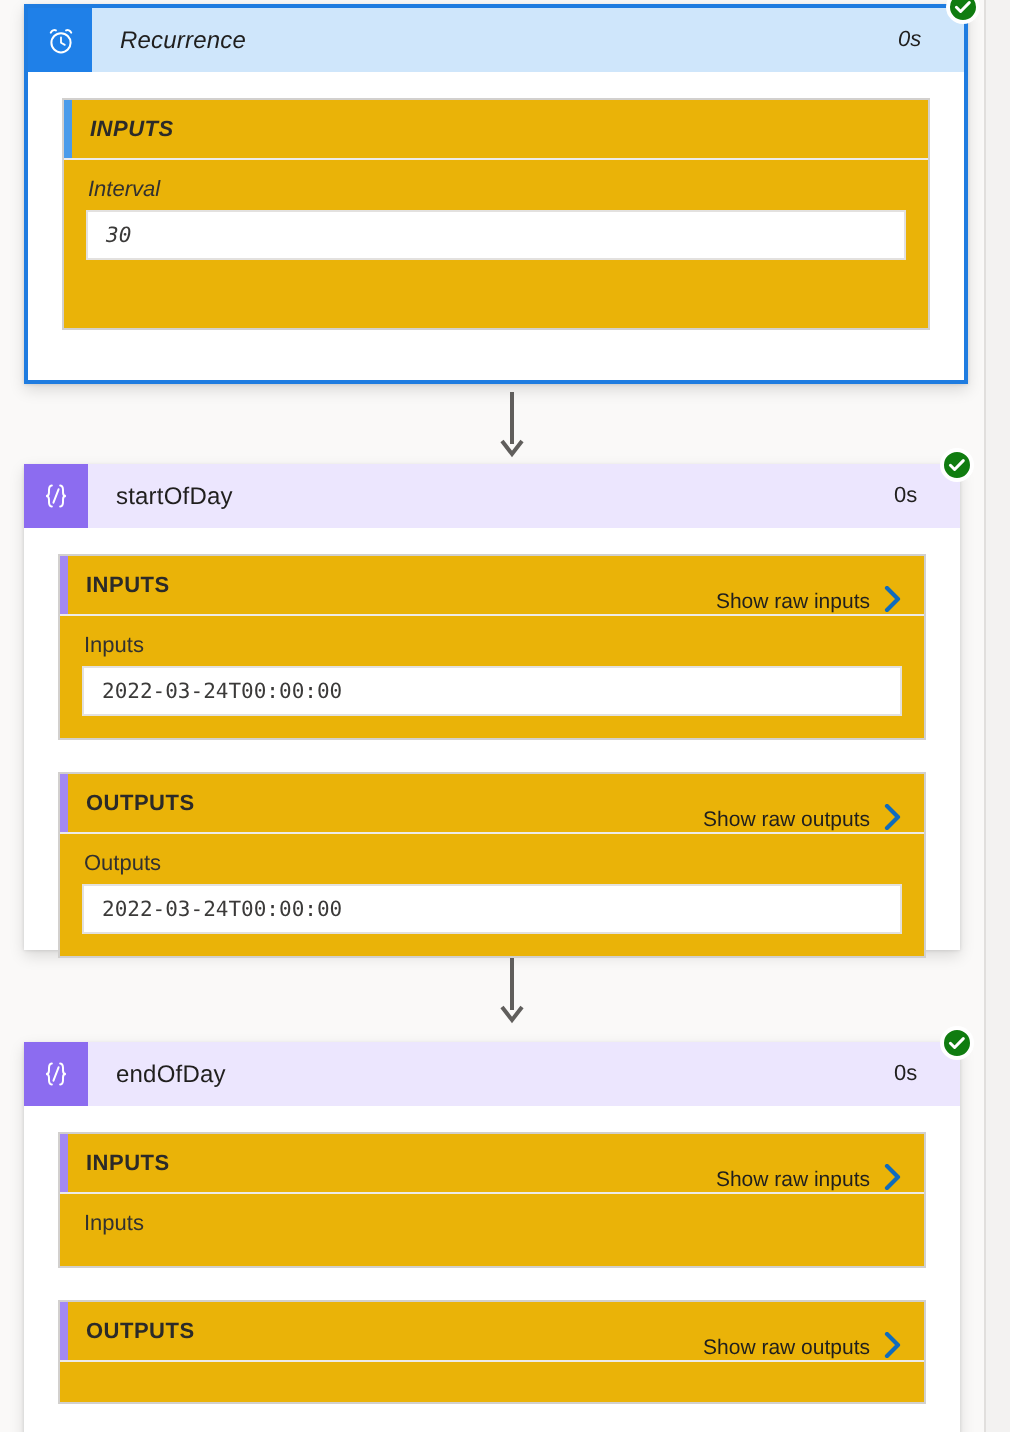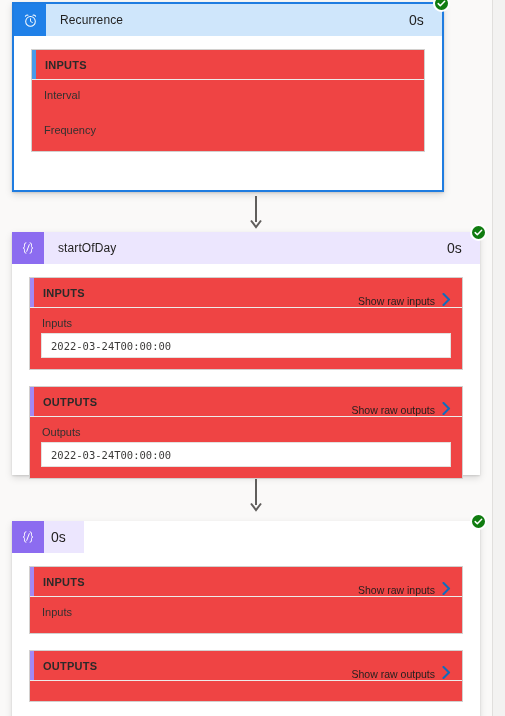--- a/index.html
+++ b/index.html
@@ -76,21 +76,21 @@
   }
   .title-blue   { background: #cfe6fb; }
   .title-purple { background: #ece6fe; text-align: right; }
 
   .card-duration {
     width: 40px;
     display: flex;
     align-items: center;
     justify-content: flex-start;
     padding-left: 7px;
-    font-size: 14px;
+    font-size: 11px;
     color: #201f1e;
   }
   .dur-blue   { background: #cfe6fb; }
   .dur-purple { background: #ece6fe; }
 
   .status-badge {
     position: absolute;
     width: 17px;
     height: 17px;
     border-radius: 50%;
@@ -103,21 +103,21 @@
   }
   .status-badge svg { display: block; }
 
   
   .card-body {
     padding: 13px 17px 14px 17px;
   }
 
   .section {
     border: 1px solid #d2d0ce;
-    background: #ef4444;
+    background: #eab308;
     margin-bottom: 16px;
   }
   .section:last-child { margin-bottom: 0; }
 
   .section-header {
     height: 30px;
     display: flex;
     align-items: center;
     border-bottom: 1px solid #edebe9;
     position: relative;
@@ -194,21 +194,21 @@
   .connector .head {
     position: absolute;
     left: 0;
   }
 </style>
 </head>
 <body>
 
 <div class="canvas">
 
-  <div class="card selected" style="left:12px; top:2px; width:432px; height:190px;">
+  <div class="card selected" style="left:12px; top:2px; width:472px; height:190px;font-style:italic;">
 
     <div class="status-badge" style="right:-8px; top:-9px;">
       <svg width="9" height="9" viewBox="0 0 12 12" aria-hidden="true">
         <path d="M1.6 6.2 L4.4 9 L10.2 3.1" fill="none" stroke="#ffffff" stroke-width="2" stroke-linecap="round" stroke-linejoin="round"></path>
       </svg>
     </div>
 
     <div class="card-header">
       <div class="card-icon icon-blue">
         <svg width="15" height="15" viewBox="0 0 20 20" aria-hidden="true">
@@ -225,24 +225,24 @@
     <div class="card-body">
       <div class="section">
         <div class="section-header">
           <div class="section-accent accent-blue"></div>
           <span class="section-label">INPUTS</span>
         </div>
         <div class="section-content">
 
           <div class="field">
             <div class="field-label">Interval</div>
+            <div class="field-value">30</div>
           </div>
 
           <div class="field">
-            <div class="field-label">Frequency</div>
           </div>
 
         </div>
       </div>
     </div>
   </div>
 
   <div class="connector" style="top:196px; height:36px;">
     <div class="stem" style="height:26px;"></div>
     <div class="head" style="top:23px;">
@@ -341,20 +341,21 @@
     <div class="card-header">
       <div class="card-icon icon-purple">
         <svg width="16" height="16" viewBox="0 0 20 20" aria-hidden="true">
           <path d="M7.4 3.4 C5.4 3.4 5.6 6.2 5.6 8.0 C5.6 9.4 4.6 10 3.8 10
                    C4.6 10 5.6 10.6 5.6 12.0 C5.6 13.8 5.4 16.6 7.4 16.6" fill="none" stroke="#ffffff" stroke-width="1.25" stroke-linecap="round"></path>
           <path d="M12.6 3.4 C14.6 3.4 14.4 6.2 14.4 8.0 C14.4 9.4 15.4 10 16.2 10
                    C15.4 10 14.4 10.6 14.4 12.0 C14.4 13.8 14.6 16.6 12.6 16.6" fill="none" stroke="#ffffff" stroke-width="1.25" stroke-linecap="round"></path>
           <path d="M11.6 5.8 L8.4 14.2" fill="none" stroke="#ffffff" stroke-width="1.25" stroke-linecap="round"></path>
         </svg>
       </div>
+      <div class="card-title-area title-purple">endOfDay</div>
       <div class="card-duration dur-purple">0s</div>
     </div>
 
     <div class="card-body">
 
       <div class="section">
         <div class="section-header">
           <div class="section-accent accent-purple"></div>
           <span class="section-label">INPUTS</span>
           <span class="show-raw">

